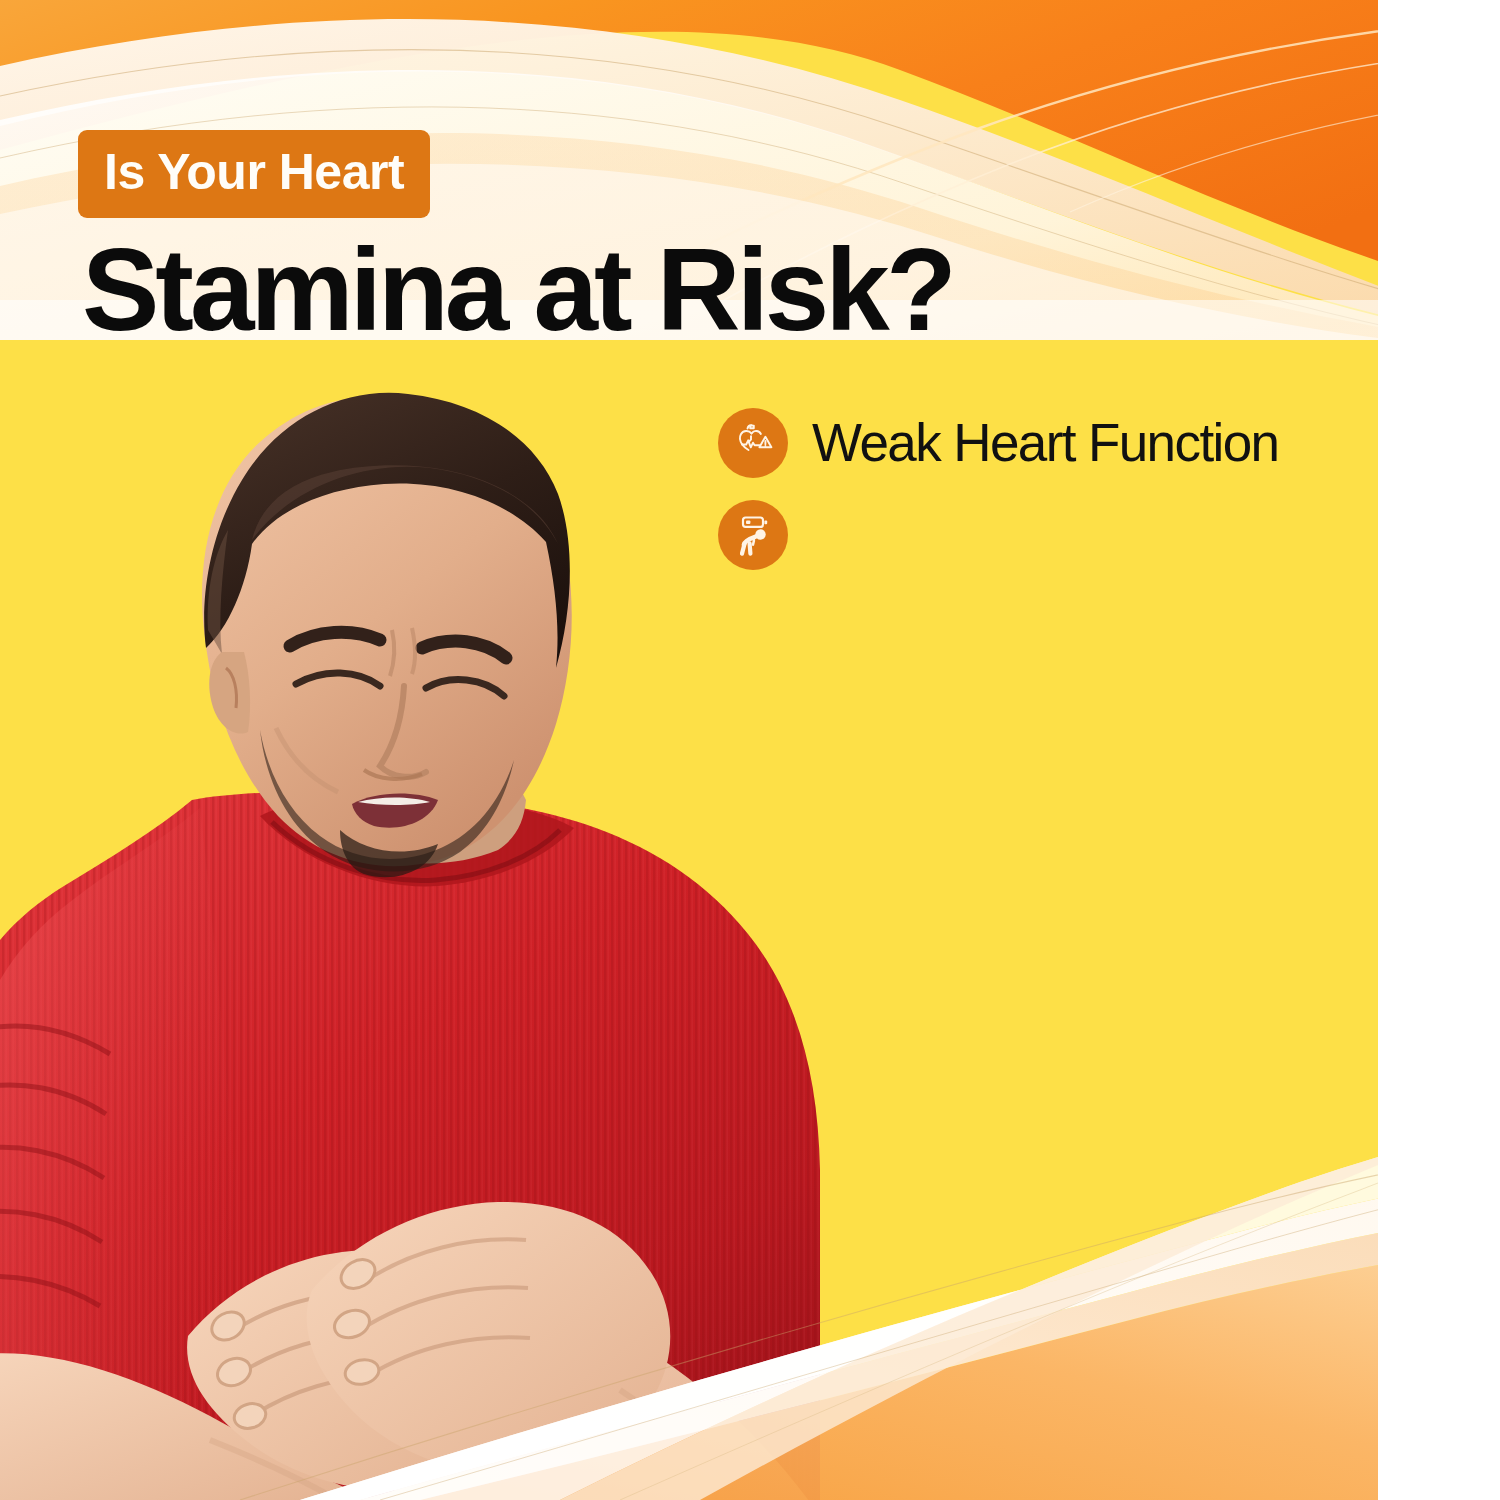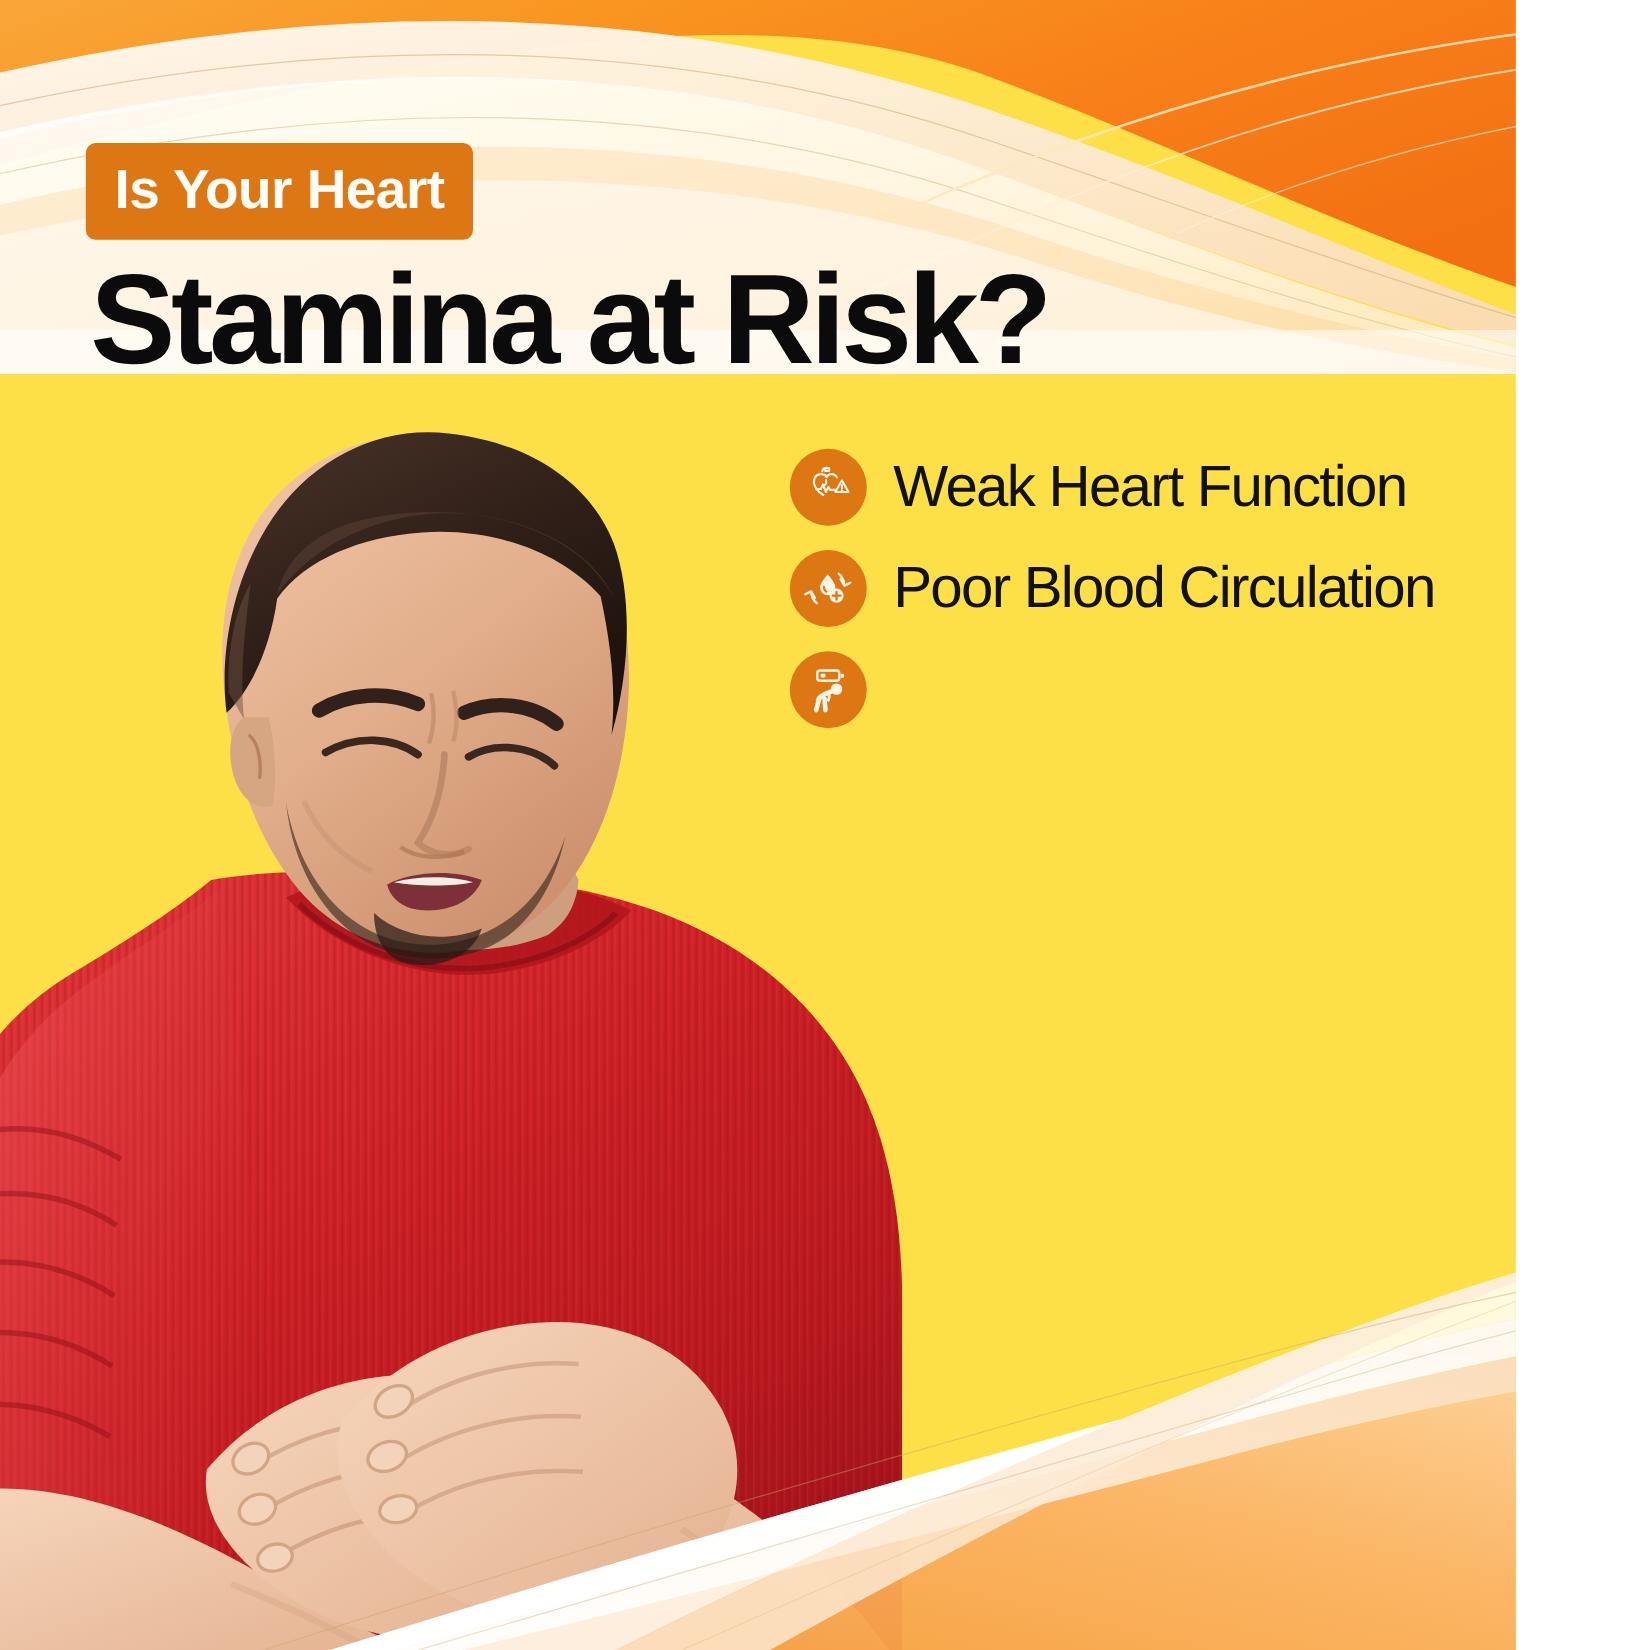--- a/index.html
+++ b/index.html
@@ -331,35 +331,20 @@
           <path d="M27.5 12c2 .2 3.6 1.4 4.4 3"></path>
           <path d="M13 25.5h4.2l2-4.2 2.6 7 2.2-4.6 1.6 2.6h5.4"></path>
           <path d="M22 20.5l-2.4 2.6M22 20.5v-3.4"></path>
           <path d="M36.4 17.8l6 10.4h-12z"></path>
           <path d="M36.4 22v3.2M36.4 26.9v.1"></path>
         </svg>
       </span>
       <span class="symptom-label">Weak Heart Function</span>
     </div>
 
-    <div class="symptom-row">
-      <span class="symptom-badge">
-        <svg width="48" height="48" viewBox="0 0 48 48" fill="none" stroke="#FFF4E6" stroke-width="2.1" stroke-linecap="round" stroke-linejoin="round">
-          <path d="M23.5 11c4.2 5.2 7 9 7 12.2a7 7 0 0 1-14 0c0-3.2 2.8-7 7-12.2z" fill="#FFF4E6" stroke="none"></path>
-          <path d="M20 22.5c0 2 .9 3.6 2.3 4.5" stroke="#DD7714" stroke-width="1.8"></path>
-          <path d="M33.5 10.6a15 15 0 0 1 5.1 10.6"></path>
-          <path d="M35.2 15.6l3.5 5.8 5.3-2.6"></path>
-          <path d="M13.5 37.4A15 15 0 0 1 8.4 26.8"></path>
-          <path d="M11.8 32.4l-3.5-5.8-5.3 2.6"></path>
-          <circle cx="31.5" cy="30.5" r="6.4" fill="#FFF4E6" stroke="none"></circle>
-          <path d="M31.5 27v7M28 30.5h7" stroke="#DD7714" stroke-width="2.1"></path>
-        </svg>
-      </span>
-      <span class="symptom-label">Poor Blood Circulation</span>
-    </div>
 
 
     <div class="symptom-row">
       <span class="symptom-badge">
         <svg width="48" height="48" viewBox="0 0 48 48" fill="none">
           <rect x="14" y="6.5" width="20" height="9.4" rx="2.6" fill="none" stroke="#FFF4E6" stroke-width="2.2"></rect>
           <rect x="35.4" y="9.4" width="2.8" height="3.8" rx="1" fill="#FFF4E6"></rect>
           <rect x="17" y="9.4" width="4.4" height="3.6" rx="1" fill="#FFF4E6"></rect>
           <circle cx="31.5" cy="23.5" r="5.2" fill="#FFF4E6"></circle>
           <path d="M26.6 25.6c-3.4 1.2-6.6 2.6-9 4.4-1.6 1.2-2.6 2.5-2.8 3.8" stroke="#FFF4E6" stroke-width="4.4" stroke-linecap="round" fill="none"></path>

